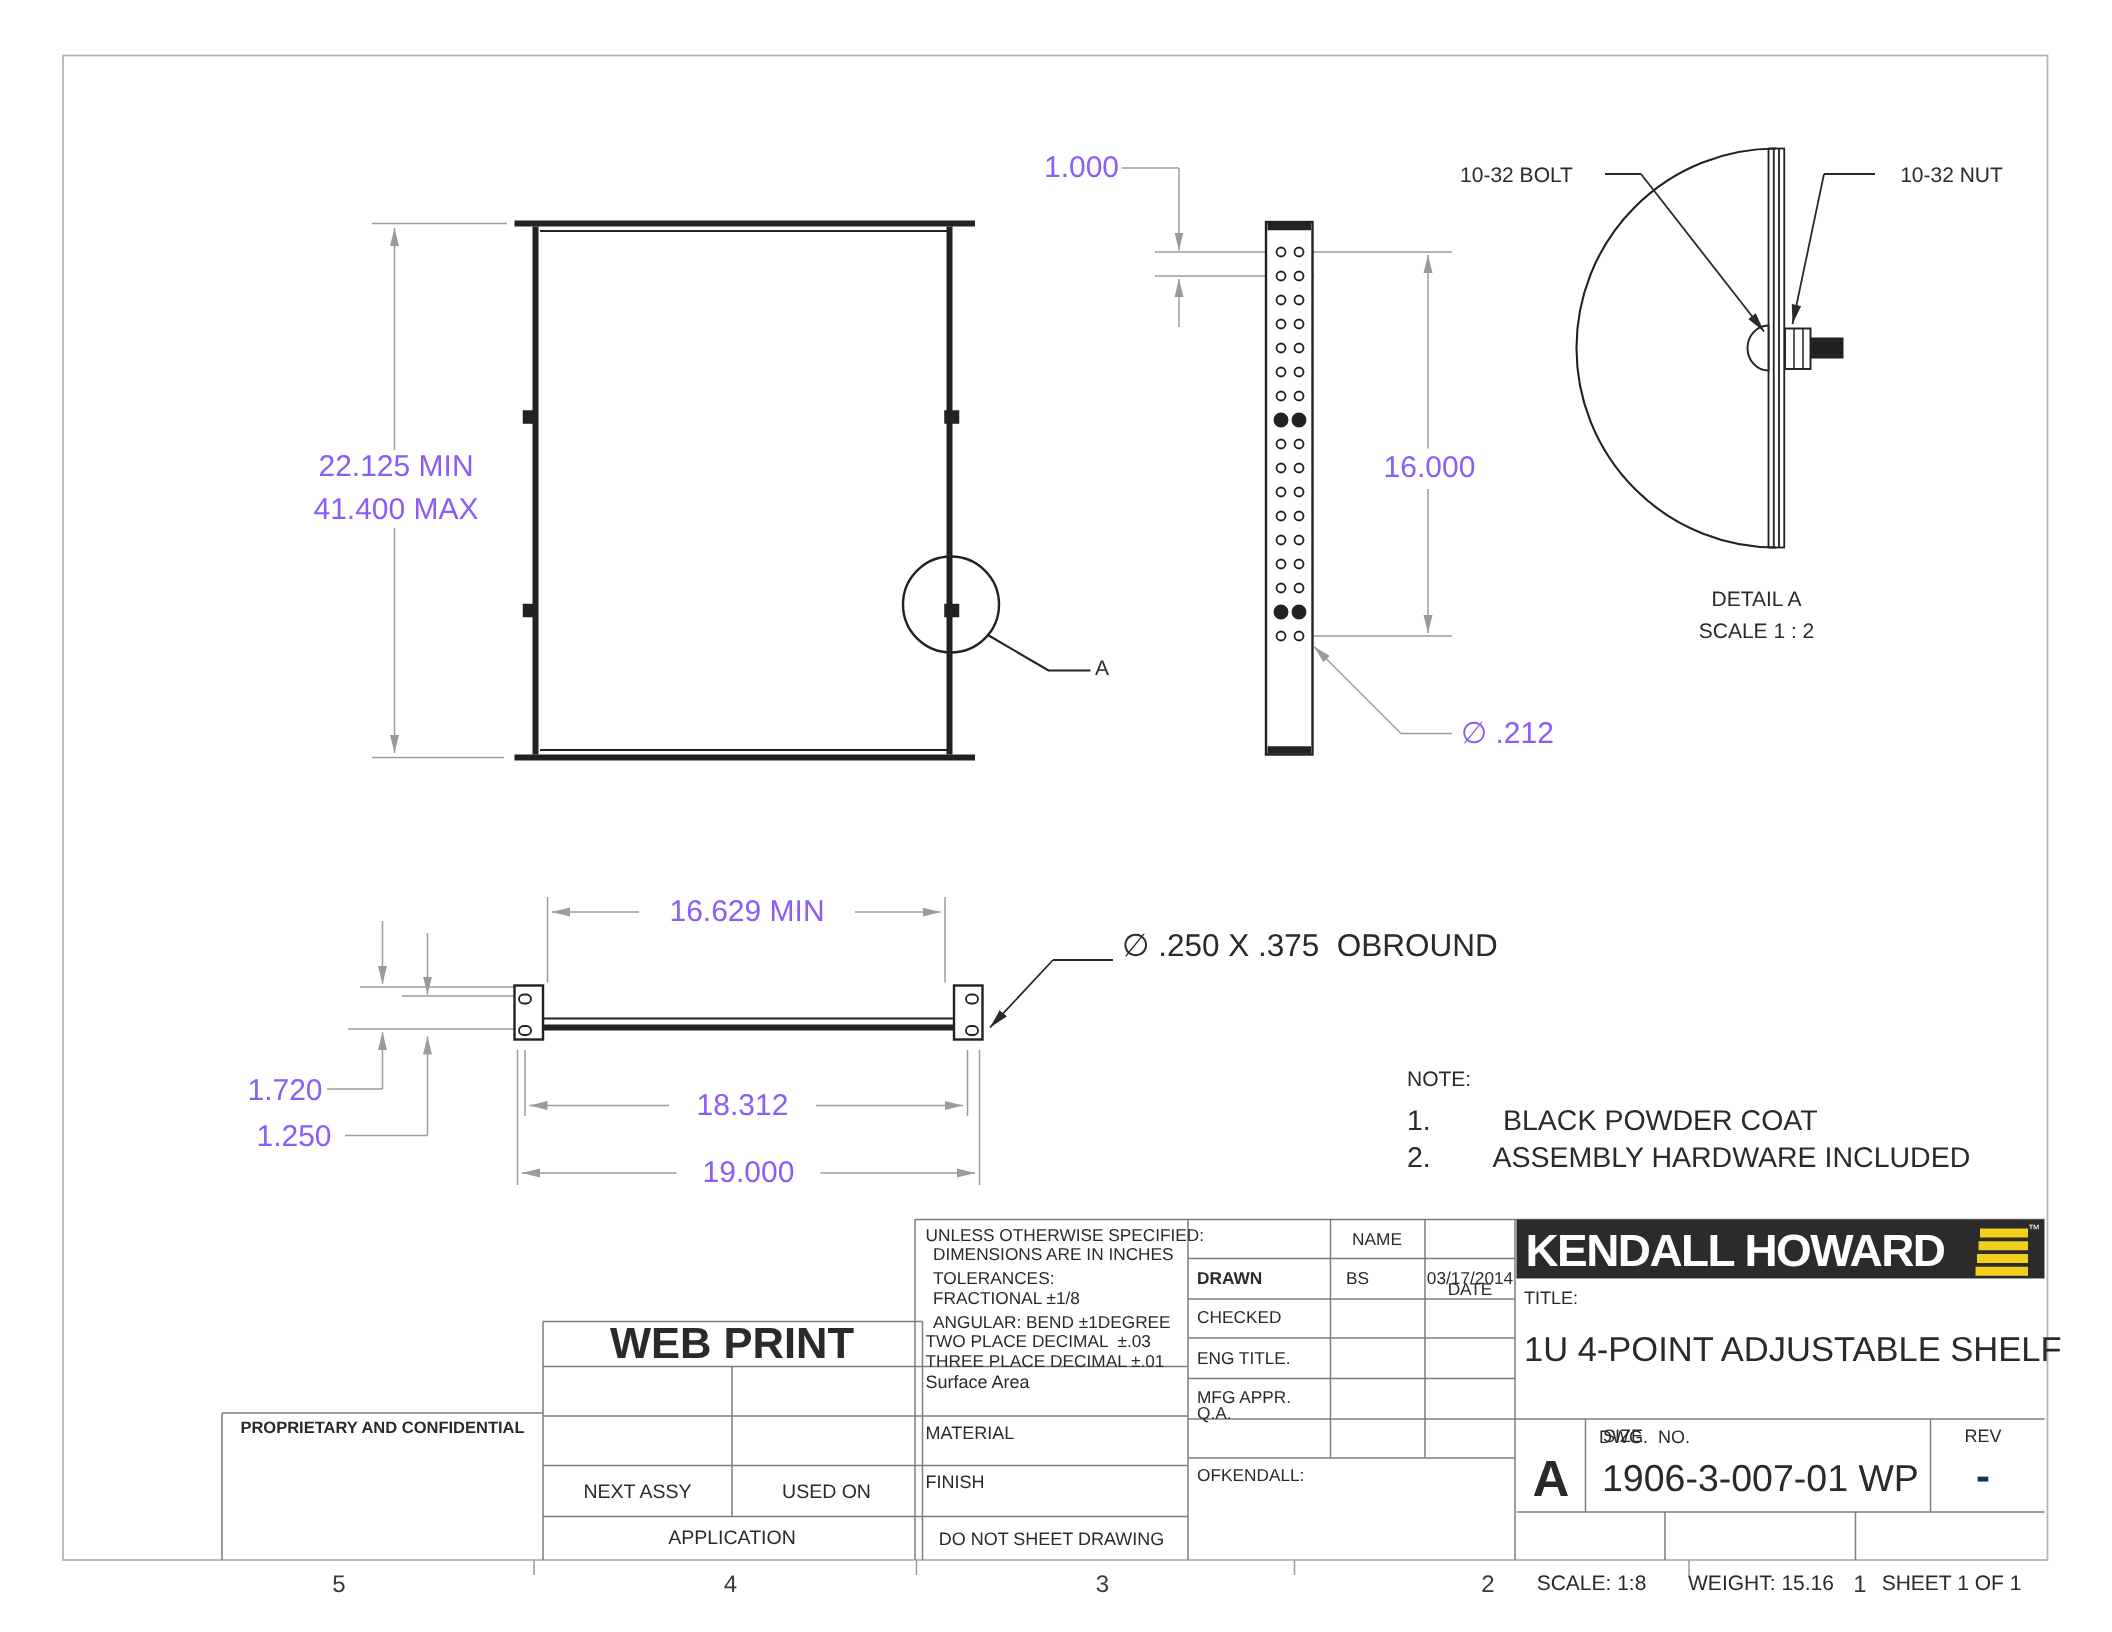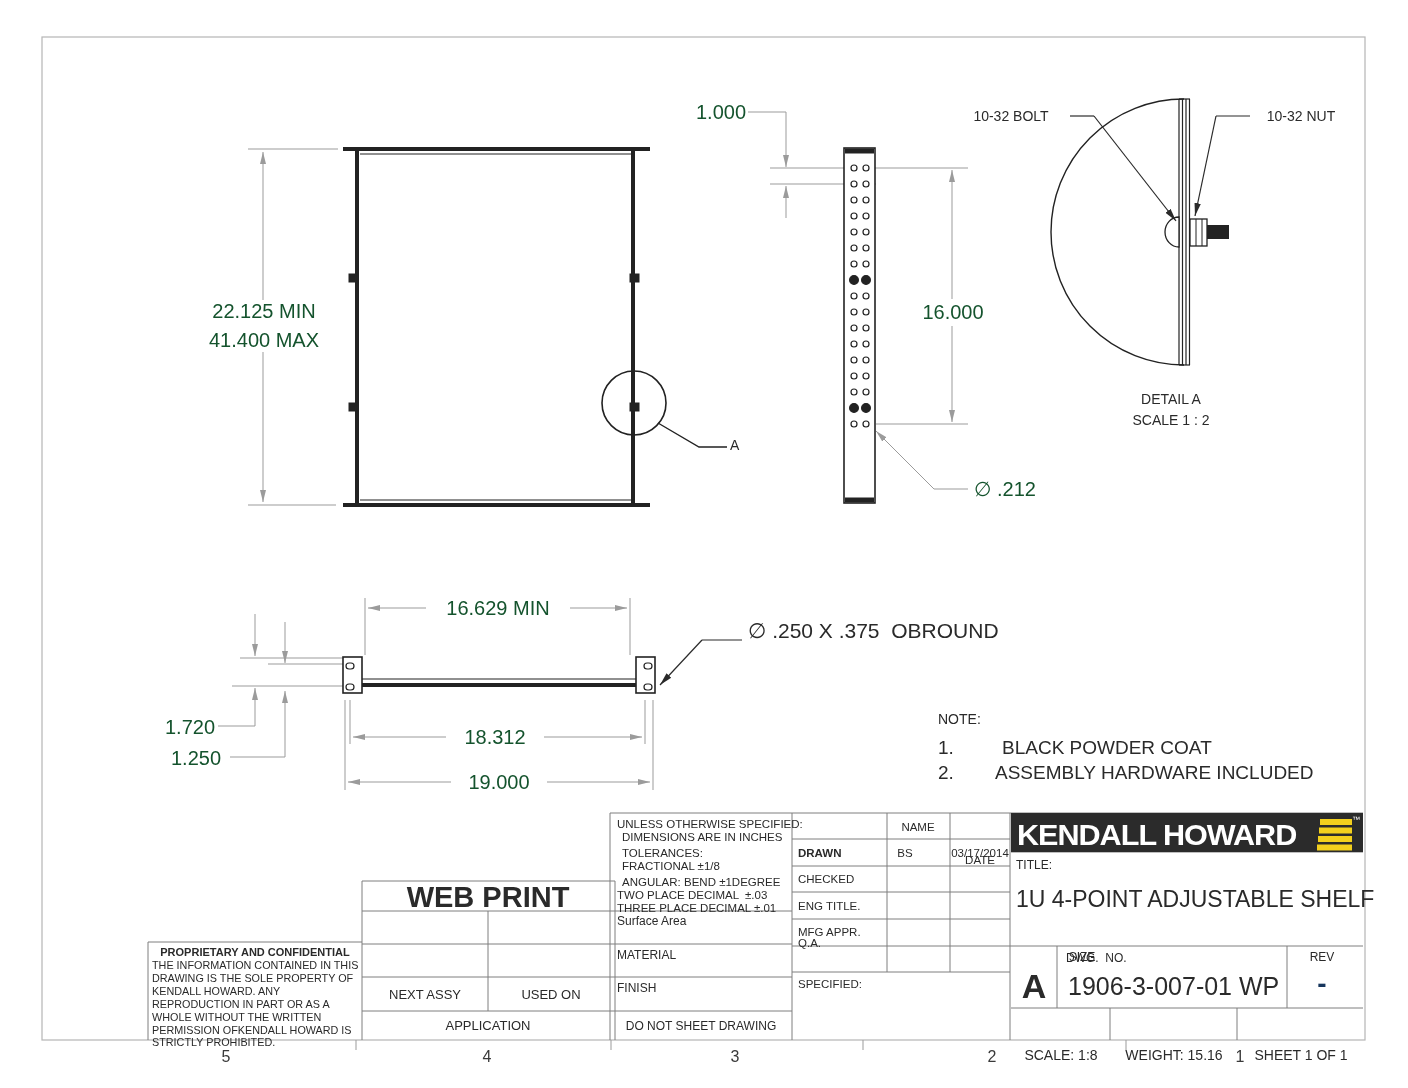--- a/index.html
+++ b/index.html
@@ -1,19 +1,19 @@
 <!DOCTYPE html>
 <html><head>
 <meta charset="utf-8">
 <style>
   html,body{margin:0;padding:0;background:#fff;}
   #sheet{position:relative;width:1408px;height:1088px;background:#fff;overflow:hidden;
          font-family:"Liberation Sans",sans-serif;}
   #lines{position:absolute;left:0;top:0;}
-  .t{position:absolute;white-space:pre;color:#14532d;font-size:20px;line-height:1;}
+  .t{position:absolute;white-space:pre;color:#8b5cf6;font-size:20px;line-height:1;}
   .tb{position:absolute;white-space:pre;color:#2a2a2a;font-size:14px;line-height:1;}
   .c{transform:translate(-50%,-50%);}
   .s11{font-size:11px;color:#2a2a2a;}
   .s115{font-size:11.5px;color:#2a2a2a;}
   .s12{font-size:12px;color:#2a2a2a;}
   .s13{font-size:13px;color:#2a2a2a;}
   .s14{font-size:14px;color:#2a2a2a;margin-top:30px;}
   .propbody{font-size:10.8px;line-height:12.9px;color:#2a2a2a;white-space:normal;}
   .tol{font-size:11.5px;line-height:13.4px;color:#2a2a2a;}
   .big{font-weight:bold;}
@@ -245,21 +245,20 @@
   <rect x="1011" y="813" width="352" height="39" fill="#2b2b2b"></rect>
   <g fill="#f2cf1d">
     <rect x="1320" y="819" width="32" height="6"></rect>
     <rect x="1319" y="827.5" width="33" height="6"></rect>
     <rect x="1318" y="836" width="34" height="6"></rect>
     <rect x="1317" y="844.5" width="35" height="6"></rect>
   </g>
 </svg>
 
 <div class="s11 big c" style="position:absolute;left:255px;top:952px;white-space:pre;">PROPRIETARY AND CONFIDENTIAL</div>
-<div class="propbody" style="position:absolute;left:152px;top:959px;width:208px;">THE INFORMATION CONTAINED IN THIS DRAWING IS THE SOLE PROPERTY OF KENDALL HOWARD.  ANY REPRODUCTION IN PART OR AS A WHOLE WITHOUT THE WRITTEN PERMISSION OFKENDALL HOWARD IS STRICTLY PROHIBITED.</div>
 
 <div class="tb big c" style="left:488px;top:897px;font-size:29px;">WEB PRINT</div>
 <div class="s13 c" style="position:absolute;left:425px;top:994px;white-space:pre;">NEXT ASSY</div>
 <div class="s13 c" style="position:absolute;left:551px;top:994px;white-space:pre;">USED ON</div>
 <div class="s13 c" style="position:absolute;left:488px;top:1025px;white-space:pre;">APPLICATION</div>
 
 <div class="tol" style="position:absolute;left:617px;top:818px;white-space:pre;">UNLESS OTHERWISE SPECIFIED:</div>
 <div class="tol" style="position:absolute;left:622px;top:831px;white-space:pre;">DIMENSIONS ARE IN INCHES</div>
 <div class="tol" style="position:absolute;left:622px;top:847px;white-space:pre;">TOLERANCES:</div>
 <div class="tol" style="position:absolute;left:622px;top:860px;white-space:pre;">FRACTIONAL ±1/8</div>
@@ -274,21 +273,21 @@
 
 <div class="s115 c" style="position:absolute;left:918px;top:827px;white-space:pre;">NAME</div>
 <div class="s115 c" style="position:absolute;left:980px;top:827px;white-space:pre;margin-top:33px;">DATE</div>
 <div class="s115" style="position:absolute;left:798px;top:847px;white-space:pre;font-weight:bold;">DRAWN</div>
 <div class="s115 c" style="position:absolute;left:905px;top:853px;white-space:pre;">BS</div>
 <div class="s115 c" style="position:absolute;left:980px;top:853px;white-space:pre;">03/17/2014</div>
 <div class="s115" style="position:absolute;left:798px;top:873px;white-space:pre;">CHECKED</div>
 <div class="s115" style="position:absolute;left:798px;top:900px;white-space:pre;">ENG TITLE.</div>
 <div class="s115" style="position:absolute;left:798px;top:926px;white-space:pre;">MFG APPR.</div>
 <div class="s115" style="position:absolute;left:798px;top:937px;white-space:pre;text-align:center;">Q.A.</div>
-<div class="s115" style="position:absolute;left:798px;top:978px;white-space:pre;">SPECIFIED:</div>
+<div class="s115" style="position:absolute;left:798px;top:978px;white-space:pre;">OFKENDALL:</div>
 
 <div class="logo-text" style="position:absolute;left:1017px;top:818px;white-space:pre;">KENDALL HOWARD</div>
 <div style="position:absolute;left:1352px;top:815px;color:#fff;font-size:8px;">™</div>
 <div class="s12" style="position:absolute;left:1016px;top:858px;white-space:pre;">TITLE:</div>
 <div class="tb" style="left:1016px;top:888px;font-size:23px;">1U 4-POINT ADJUSTABLE SHELF</div>
 
 <div class="s12 c" style="position:absolute;left:1034px;top:957px;white-space:pre;margin-left:48px;">SIZE</div>
 <div class="tb big c" style="left:1034px;top:986px;font-size:34px;">A</div>
 <div class="s12" style="position:absolute;left:1066px;top:951px;white-space:pre;">DWG.  NO.</div>
 <div class="tb" style="left:1068px;top:974px;font-size:25px;">1906-3-007-01 WP</div>

